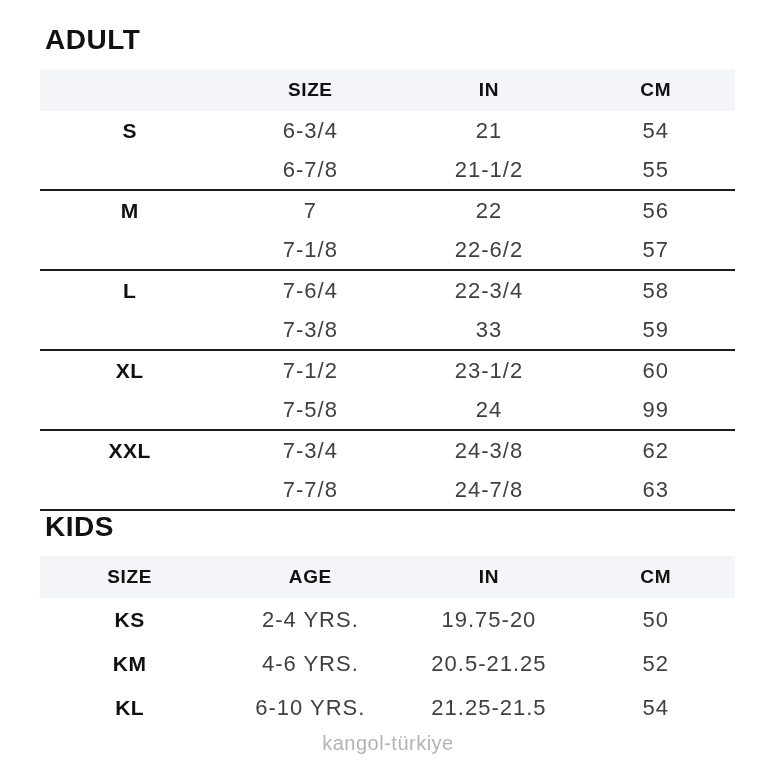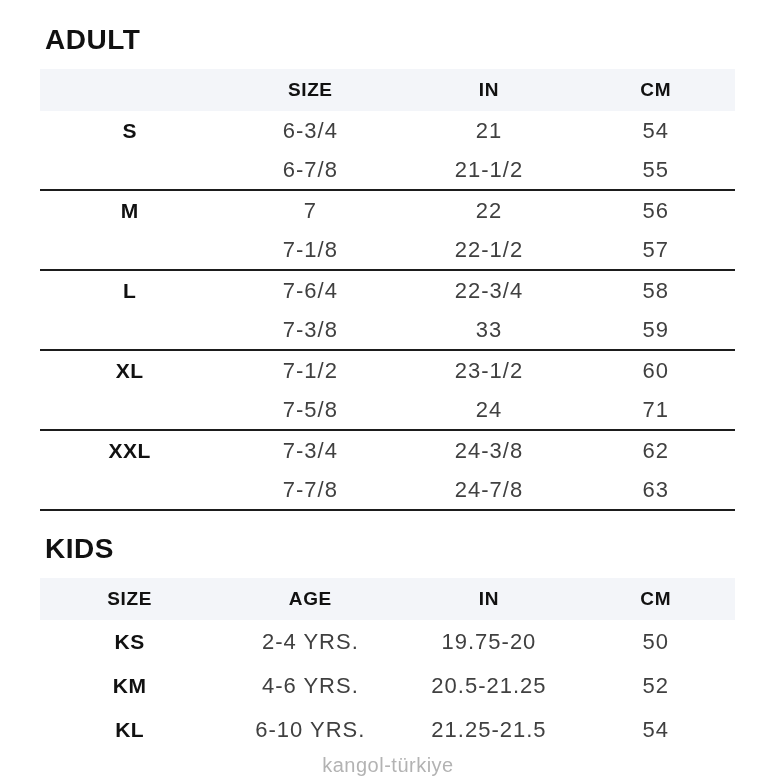--- a/index.html
+++ b/index.html
@@ -54,21 +54,21 @@
     letter-spacing: 1px;
     color: var(--text_data, #404040);
   }
   .cell.label {
     font-size: 21px;
     font-weight: 700;
     letter-spacing: 0.5px;
     color: var(--text_primary, #111111);
   }
 
-  .kids-title { margin-top: 22px; }
+  .kids-title { }
 
   .footer {
     margin-top: 2px;
     width: 776px;
     text-align: center;
     font-size: 20px;
     letter-spacing: 0.5px;
     color: var(--footer_text, #b3b3b3);
   }
 </style>
@@ -105,21 +105,21 @@
     <div class="group">
       <div class="row">
         <div class="cell label">M</div>
         <div class="cell">7</div>
         <div class="cell">22</div>
         <div class="cell">56</div>
       </div>
       <div class="row">
         <div class="cell label"></div>
         <div class="cell">7-1/8</div>
-        <div class="cell">22-1/2</div>
+        <div class="cell">22-6/2</div>
         <div class="cell">57</div>
       </div>
     </div>
 
     <div class="group">
       <div class="row">
         <div class="cell label">L</div>
         <div class="cell">7-6/4</div>
         <div class="cell">22-3/4</div>
         <div class="cell">58</div>
@@ -136,21 +136,21 @@
       <div class="row">
         <div class="cell label">XL</div>
         <div class="cell">7-1/2</div>
         <div class="cell">23-1/2</div>
         <div class="cell">60</div>
       </div>
       <div class="row">
         <div class="cell label"></div>
         <div class="cell">7-5/8</div>
         <div class="cell">24</div>
-        <div class="cell">71</div>
+        <div class="cell">99</div>
       </div>
     </div>
 
     <div class="group">
       <div class="row">
         <div class="cell label">XXL</div>
         <div class="cell">7-3/4</div>
         <div class="cell">24-3/8</div>
         <div class="cell">62</div>
       </div>

